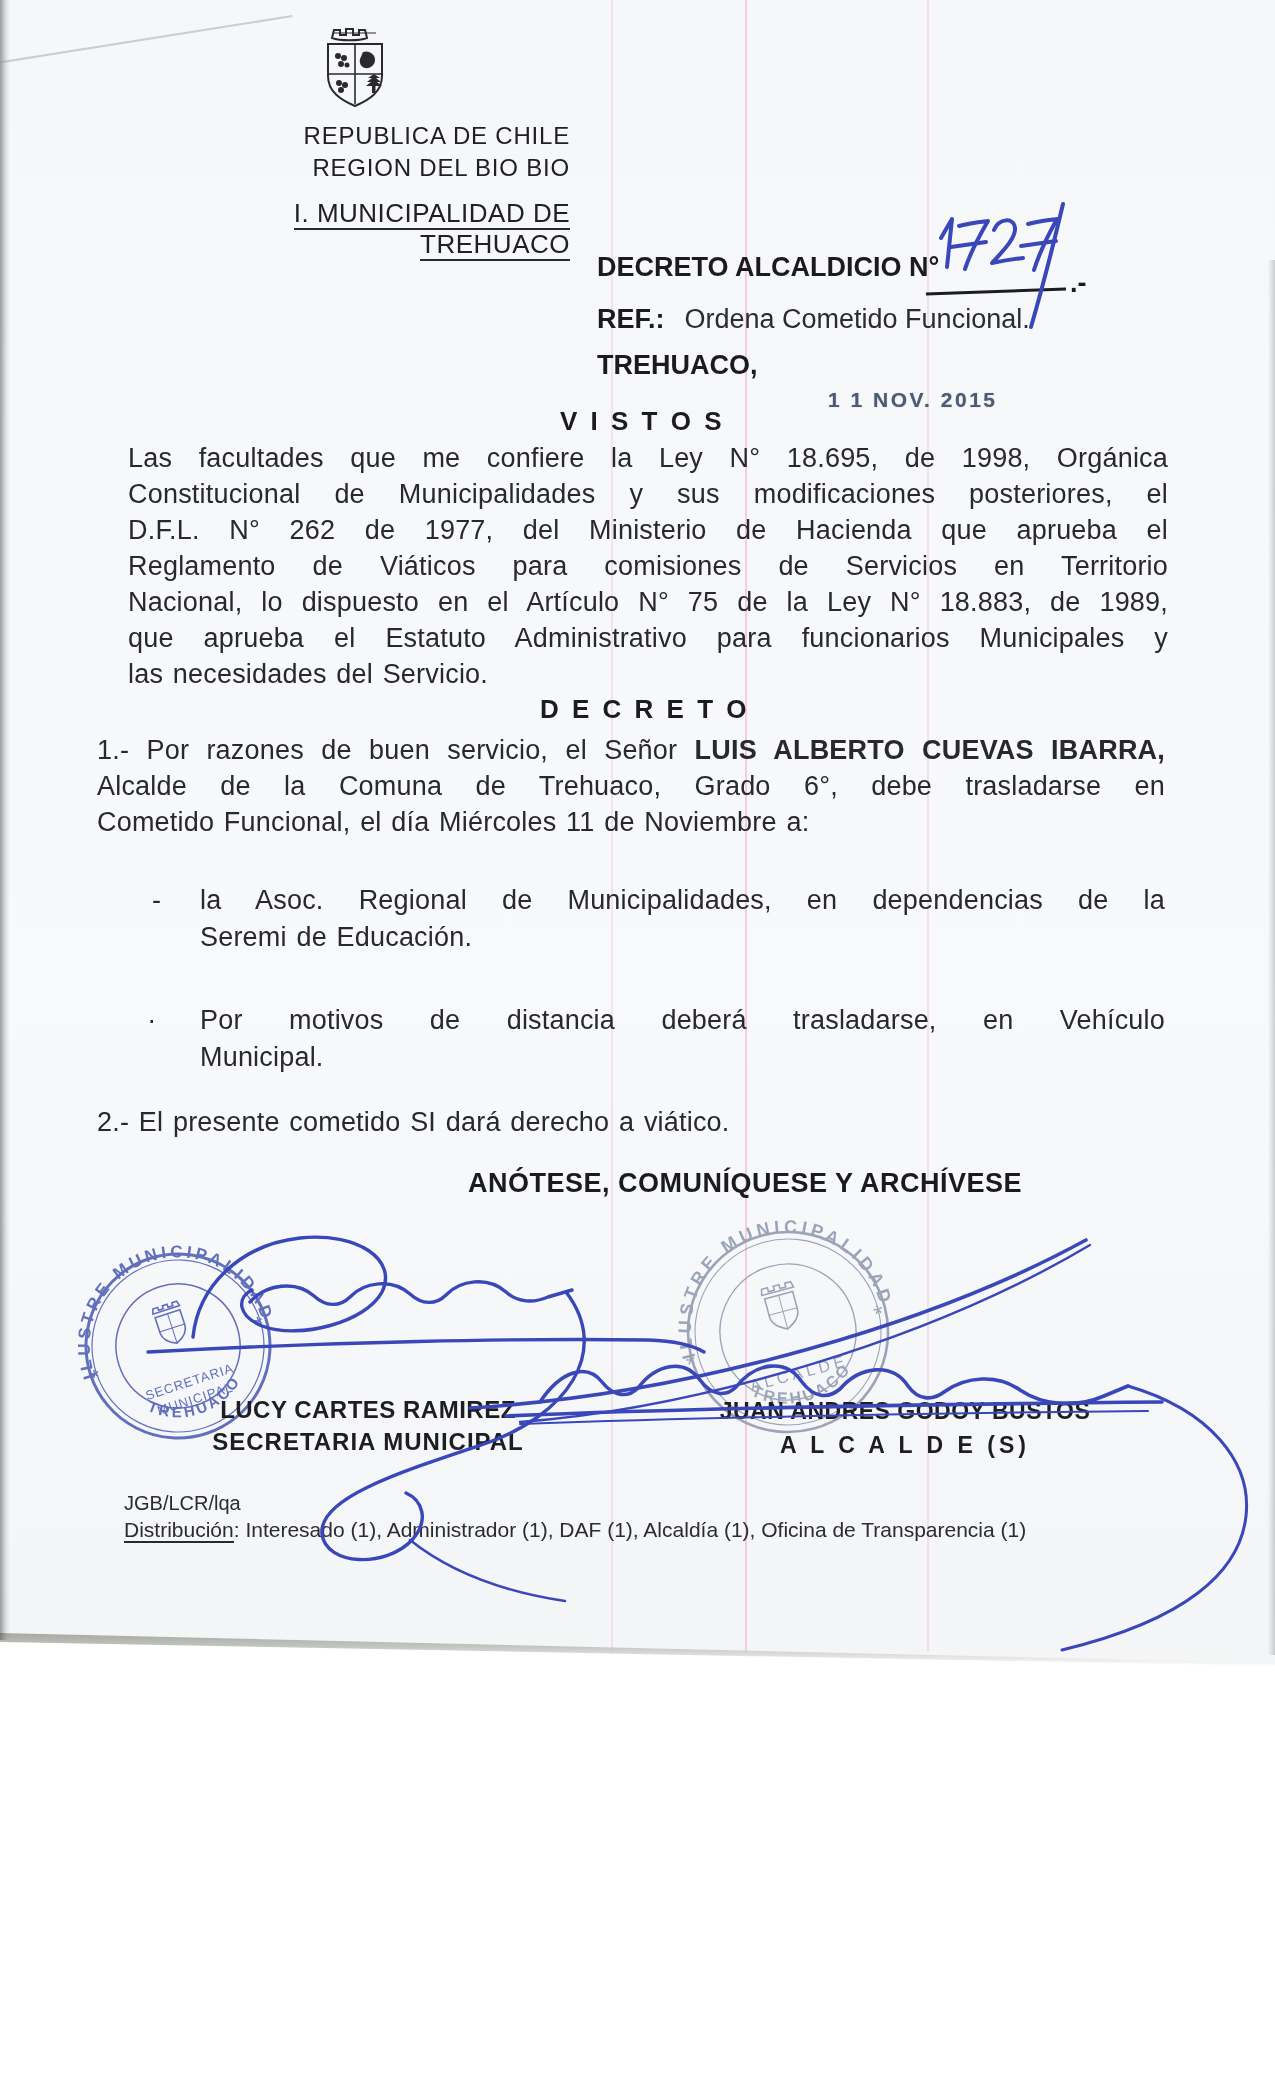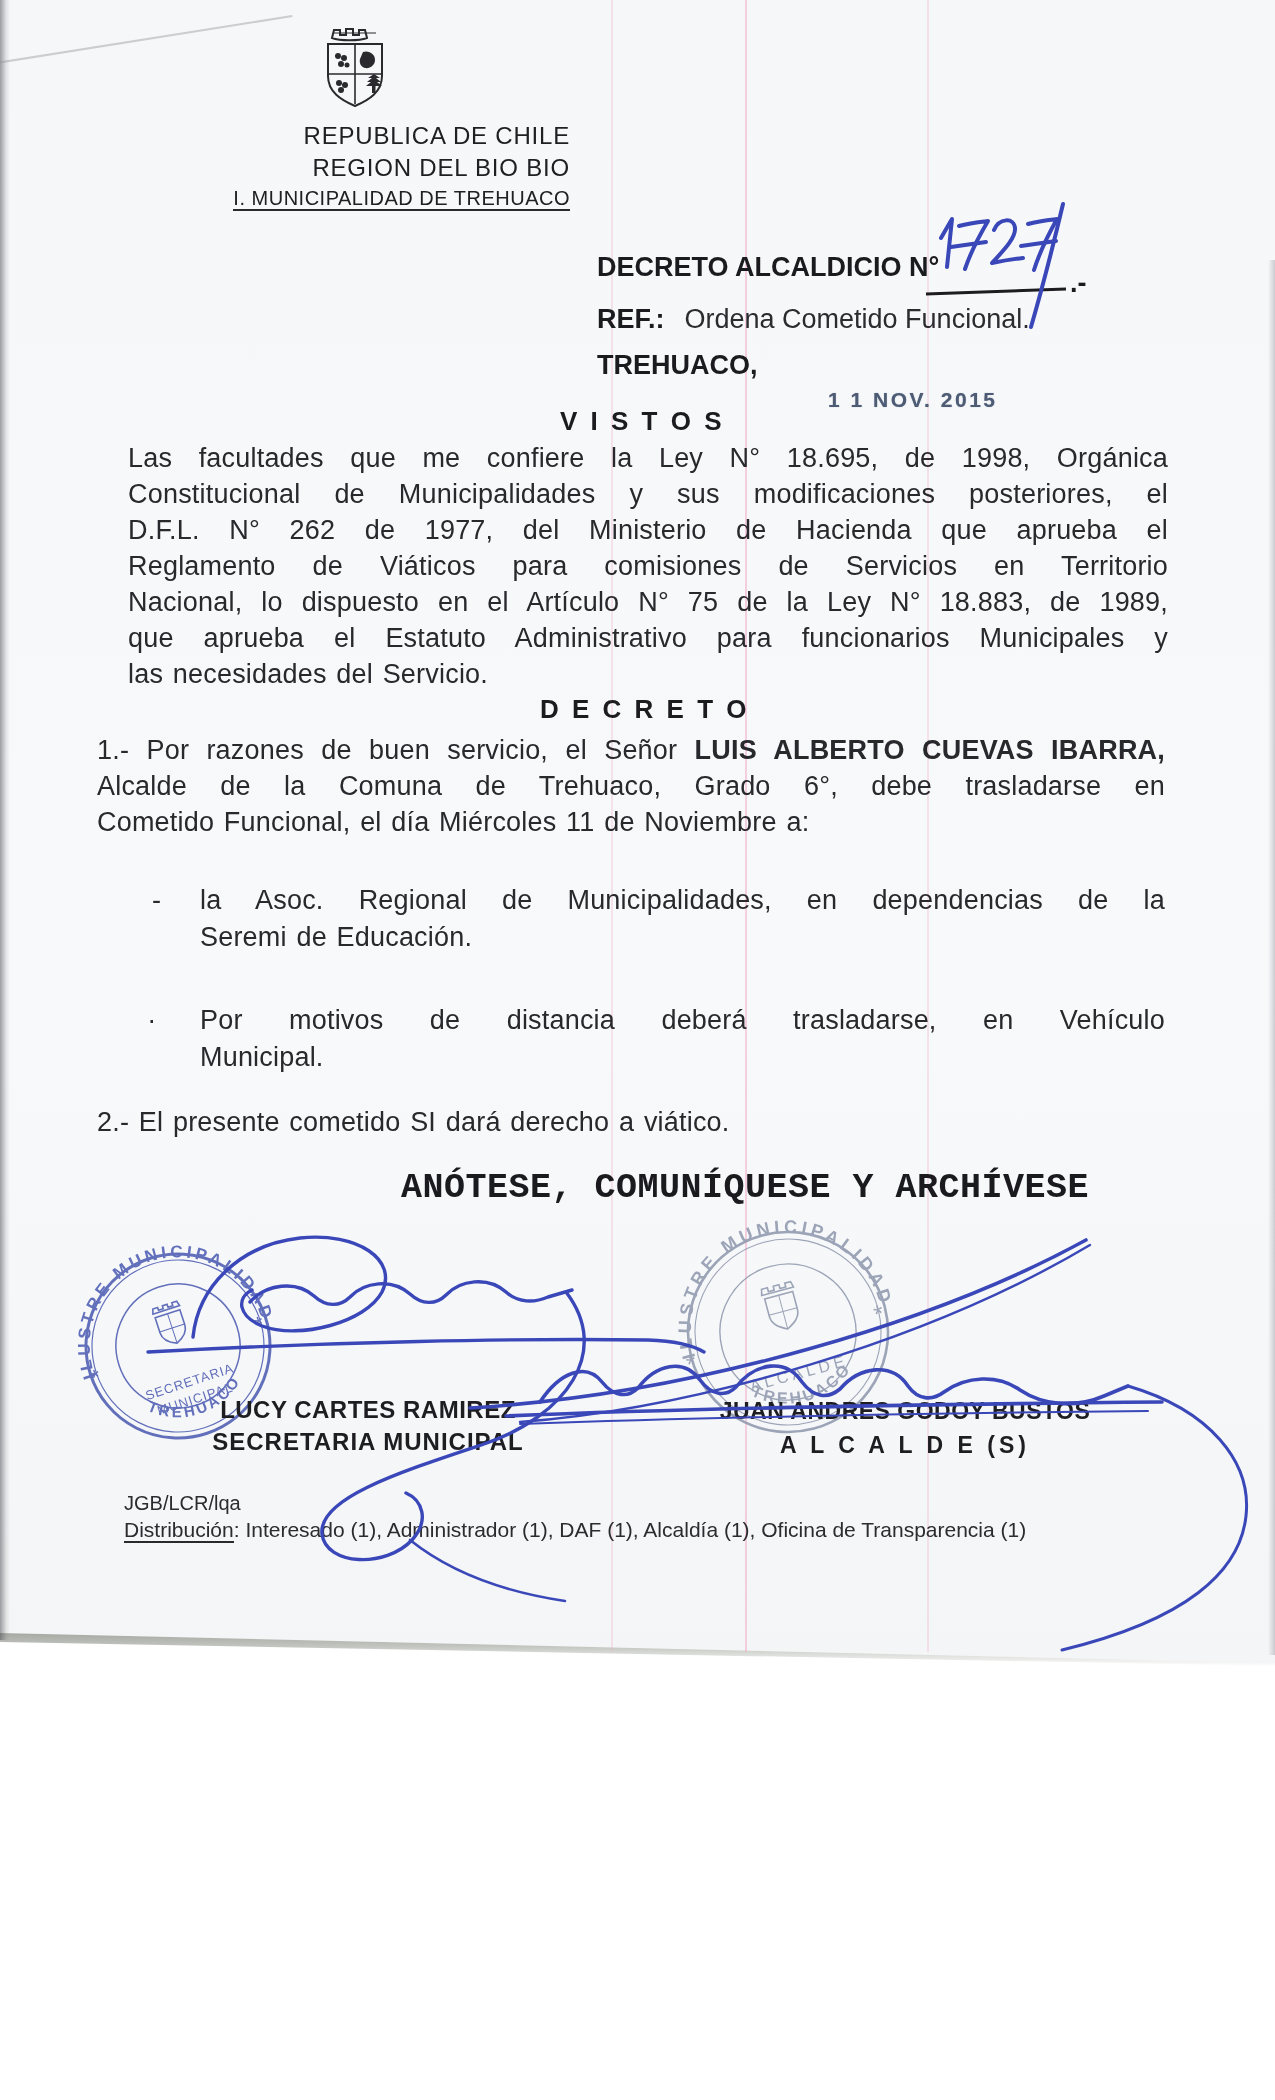--- a/index.html
+++ b/index.html
@@ -63,21 +63,21 @@
         <circle cx="23" cy="63" r="3"></circle>
           <circle cx="29" cy="65" r="3"></circle>
           <circle cx="25" cy="70" r="3"></circle>
 
         <path d="M52 58 l6 -4 l6 4 l-4 0 l5 4 l-4 0 l5 4 l-16 0 l5 -4 l-4 0 l5 -4 z"></path>
         <rect x="56" y="66" width="3.5" height="7"></rect>
       </g>
     </svg>
     <div class="hdr-line" style="margin-top:10px;font-size:24px;letter-spacing:.8px;">REPUBLICA DE CHILE</div>
     <div class="hdr-line" style="margin-top:4px;font-size:24px;letter-spacing:.8px;">REGION DEL BIO BIO</div>
-    <div class="hdr-line" style="margin-top:5px;font-size:20px;letter-spacing:.5px;">
+    <div class="hdr-line" style="margin-top:16px;font-size:26px;letter-spacing:.5px;">
       <span class="underline">I. MUNICIPALIDAD DE TREHUACO</span>
     </div>
   </div>
 
   <div class="abs b" style="left:597px;top:252px;font-size:27px;color:#1b1b1f;">DECRETO ALCALDICIO N°</div>
   <div class="abs" style="left:1070px;top:268px;font-size:27px;font-weight:bold;color:#1b1b1f;">.-</div>
   <div class="abs" style="left:597px;top:304px;display:flex;gap:20px;">
     <span class="b" style="font-size:27px;color:#1b1b1f;">REF.:</span>
     <span style="font-size:27px;color:#2b2b30;">Ordena Cometido Funcional.</span>
   </div>
@@ -113,21 +113,21 @@
   </div>
 
   <div class="abs body-line last" style="left:148px;top:996px;width:30px;">.</div>
   <div class="abs" style="left:200px;top:1002px;width:965px;">
     <div class="body-line" style="line-height:37px;">Por motivos de distancia deberá trasladarse, en Vehículo</div>
     <div class="body-line last" style="line-height:37px;">Municipal.</div>
   </div>
 
   <div class="abs body-line last" style="left:97px;top:1104px;width:1068px;">2.- El presente cometido SI dará derecho a viático.</div>
 
-  <div class="abs b" style="left:340px;top:1168px;width:810px;text-align:center;font-size:35px;letter-spacing:.5px;color:#1b1b1f;font-family:Liberation Mono, monospace;">ANÓTESE, COMUNÍQUESE Y ARCHÍVESE</div>
+  <div class="abs b" style="left:340px;top:1168px;width:810px;text-align:center;font-size:27px;letter-spacing:.5px;color:#1b1b1f;">ANÓTESE, COMUNÍQUESE Y ARCHÍVESE</div>
 
   <div class="stamp" style="left:68px;top:1236px;transform:rotate(-18deg);opacity:.82;">
     <svg width="220" height="220" viewBox="0 0 220 220">
       <defs>
         <path id="arcLtop" d="M 25 132 A 88 88 0 1 1 195 132"></path>
         <path id="arcLbot" d="M 40 126 A 72 72 0 0 0 180 126"></path>
       </defs>
       <g stroke="#4252ae" fill="none">
         <circle cx="110" cy="110" r="92" stroke-width="3"></circle>
         <circle cx="110" cy="110" r="86" stroke-width="1.2"></circle>

